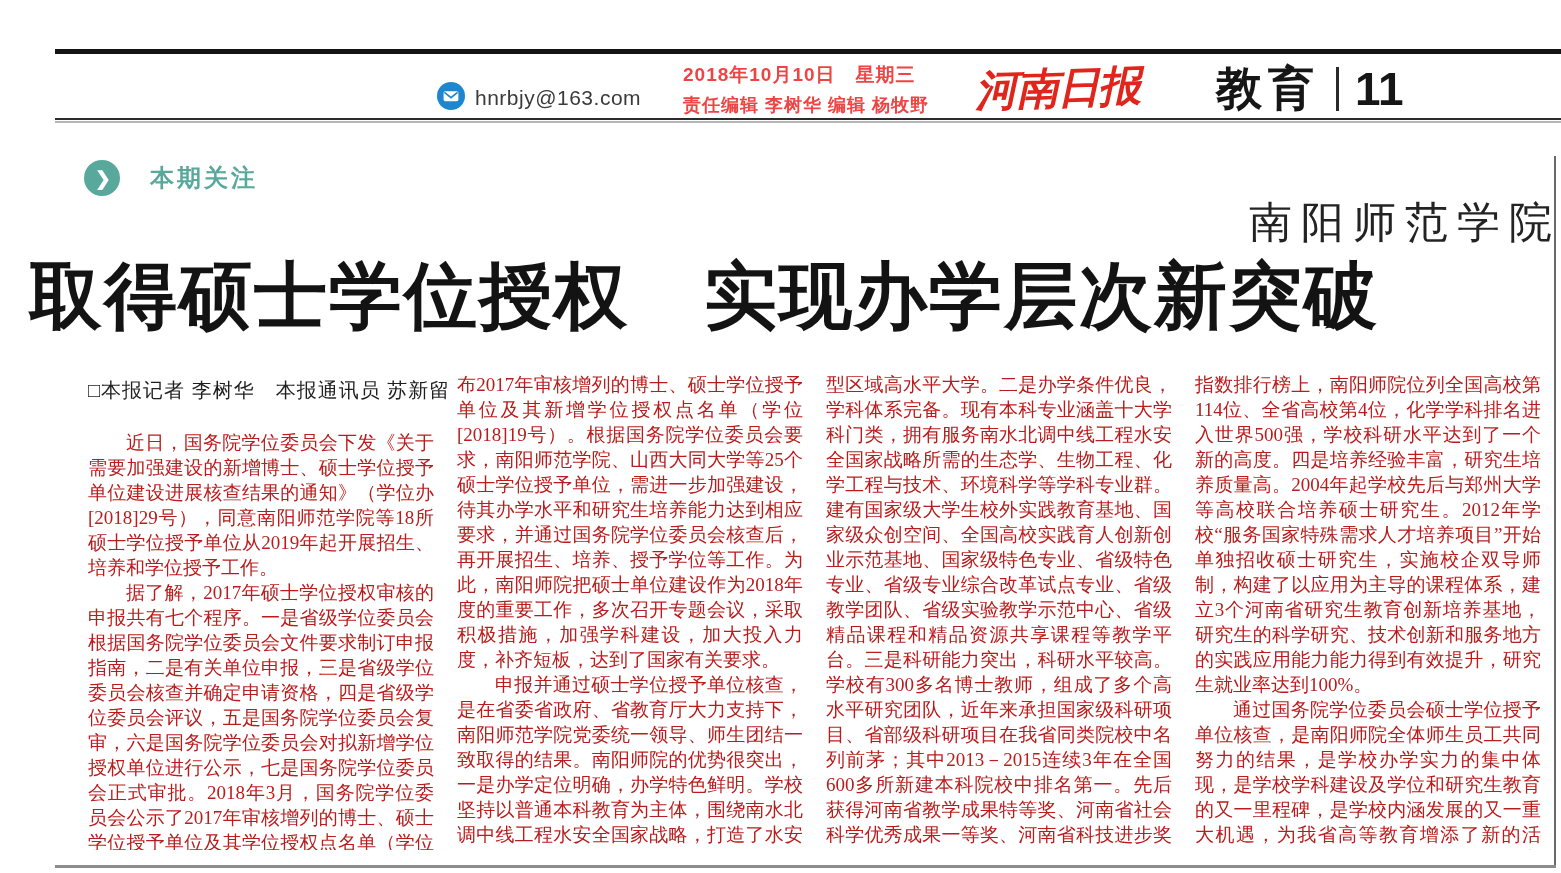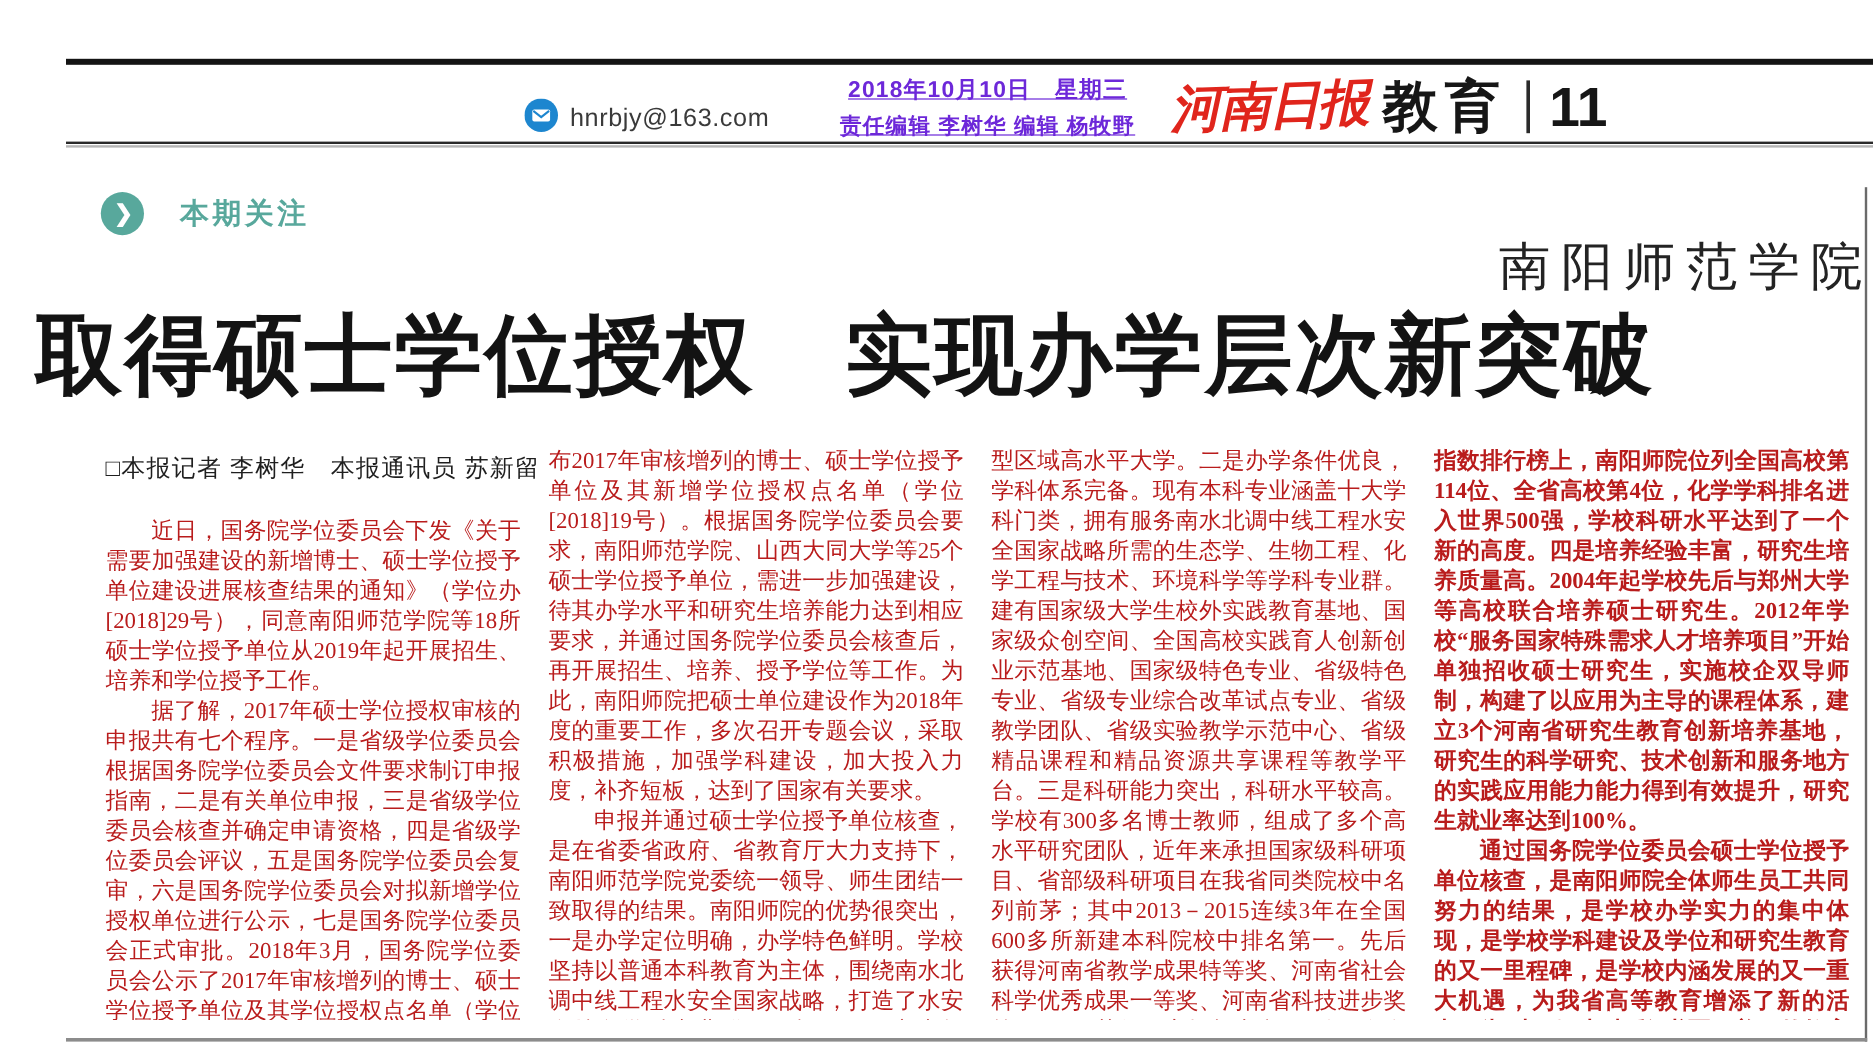--- a/index.html
+++ b/index.html
@@ -8,29 +8,29 @@
     font-family:"Liberation Sans", sans-serif;color:#2e2e2e;
   }
   
   .topbar{position:absolute;left:55px;top:49px;width:1506px;height:5px;background:#141414;}
   .header-rule{position:absolute;left:55px;top:118px;width:1506px;height:2px;background:#2a2a2a;box-shadow:0 3px 0 rgba(90,90,90,.45);}
   .right-rule{position:absolute;left:1554px;top:156px;width:2px;height:712px;background:#6a6a6a;}
   .bottom-rule{position:absolute;left:55px;top:865px;width:1501px;height:3px;background:#8c8c8c;}
   
   .email{position:absolute;left:437px;top:82px;display:flex;align-items:center;gap:10px;}
   .email-text{font-size:21px;color:#3a3a3a;letter-spacing:.5px;}
-  .dateblock{position:absolute;left:683px;top:62px;width:280px;text-align:center;font-weight:bold;color:#6d28d9;text-decoration:underline;}
+  .dateblock{position:absolute;left:683px;top:62px;width:280px;font-weight:bold;color:#ef4444;}
   .date-line{font-size:19px;letter-spacing:1px;}
   .editors-line{font-size:18px;margin-top:5px;letter-spacing:1px;}
   .masthead{
     position:absolute;left:972px;top:60px;width:170px;text-align:center;
     font-family:"DejaVu Serif","Liberation Serif",serif;font-style:italic;font-weight:bold;
     font-size:43px;color:#e0251c;transform:rotate(-2deg);letter-spacing:-2px;white-space:nowrap;
   }
-  .section{position:absolute;left:1152px;top:58px;display:flex;align-items:center;gap:16px;color:#161616;}
+  .section{position:absolute;left:1216px;top:58px;display:flex;align-items:center;gap:16px;color:#161616;}
   .section-title{font-size:46px;font-weight:bold;letter-spacing:6px;}
   .section-divider{width:3px;height:44px;background:#2a2a2a;}
   .section-page{font-size:46px;font-weight:bold;font-family:"Liberation Sans",sans-serif;}
   
   .focus{position:absolute;left:84px;top:160px;display:flex;align-items:center;gap:30px;}
   .focus-icon{
     width:36px;height:36px;border-radius:50%;background:#58a89c;color:#ffffff;
     display:flex;align-items:center;justify-content:center;font-size:19px;font-weight:bold;padding-left:2px;box-sizing:border-box;
   }
   .focus-label{font-size:24px;font-weight:bold;color:#58a89c;letter-spacing:3px;}
@@ -48,21 +48,21 @@
   
   .col{
     position:absolute;width:346px;font-family:"Liberation Serif","DejaVu Serif",serif;
     font-size:19px;line-height:25px;color:#b91c1c;text-align:justify;text-justify:inter-character;
   }
   .col p{margin:0;}
   .col p.indent{text-indent:2em;}
   .col1{left:88px;top:430px;height:420px;overflow:hidden;}
   .col2{left:457px;top:372px;height:478px;overflow:hidden;}
   .col3{left:826px;top:372px;height:478px;overflow:hidden;}
-  .col4{left:1195px;top:372px;height:478px;overflow:hidden;font-weight:bold;}
+  .col4{left:1195px;top:372px;height:478px;overflow:hidden;}
 </style>
 </head>
 <body>
 
 <div class="page">
 
   <div class="topbar"></div>
 
   <div class="email">
     <span class="email-icon">

